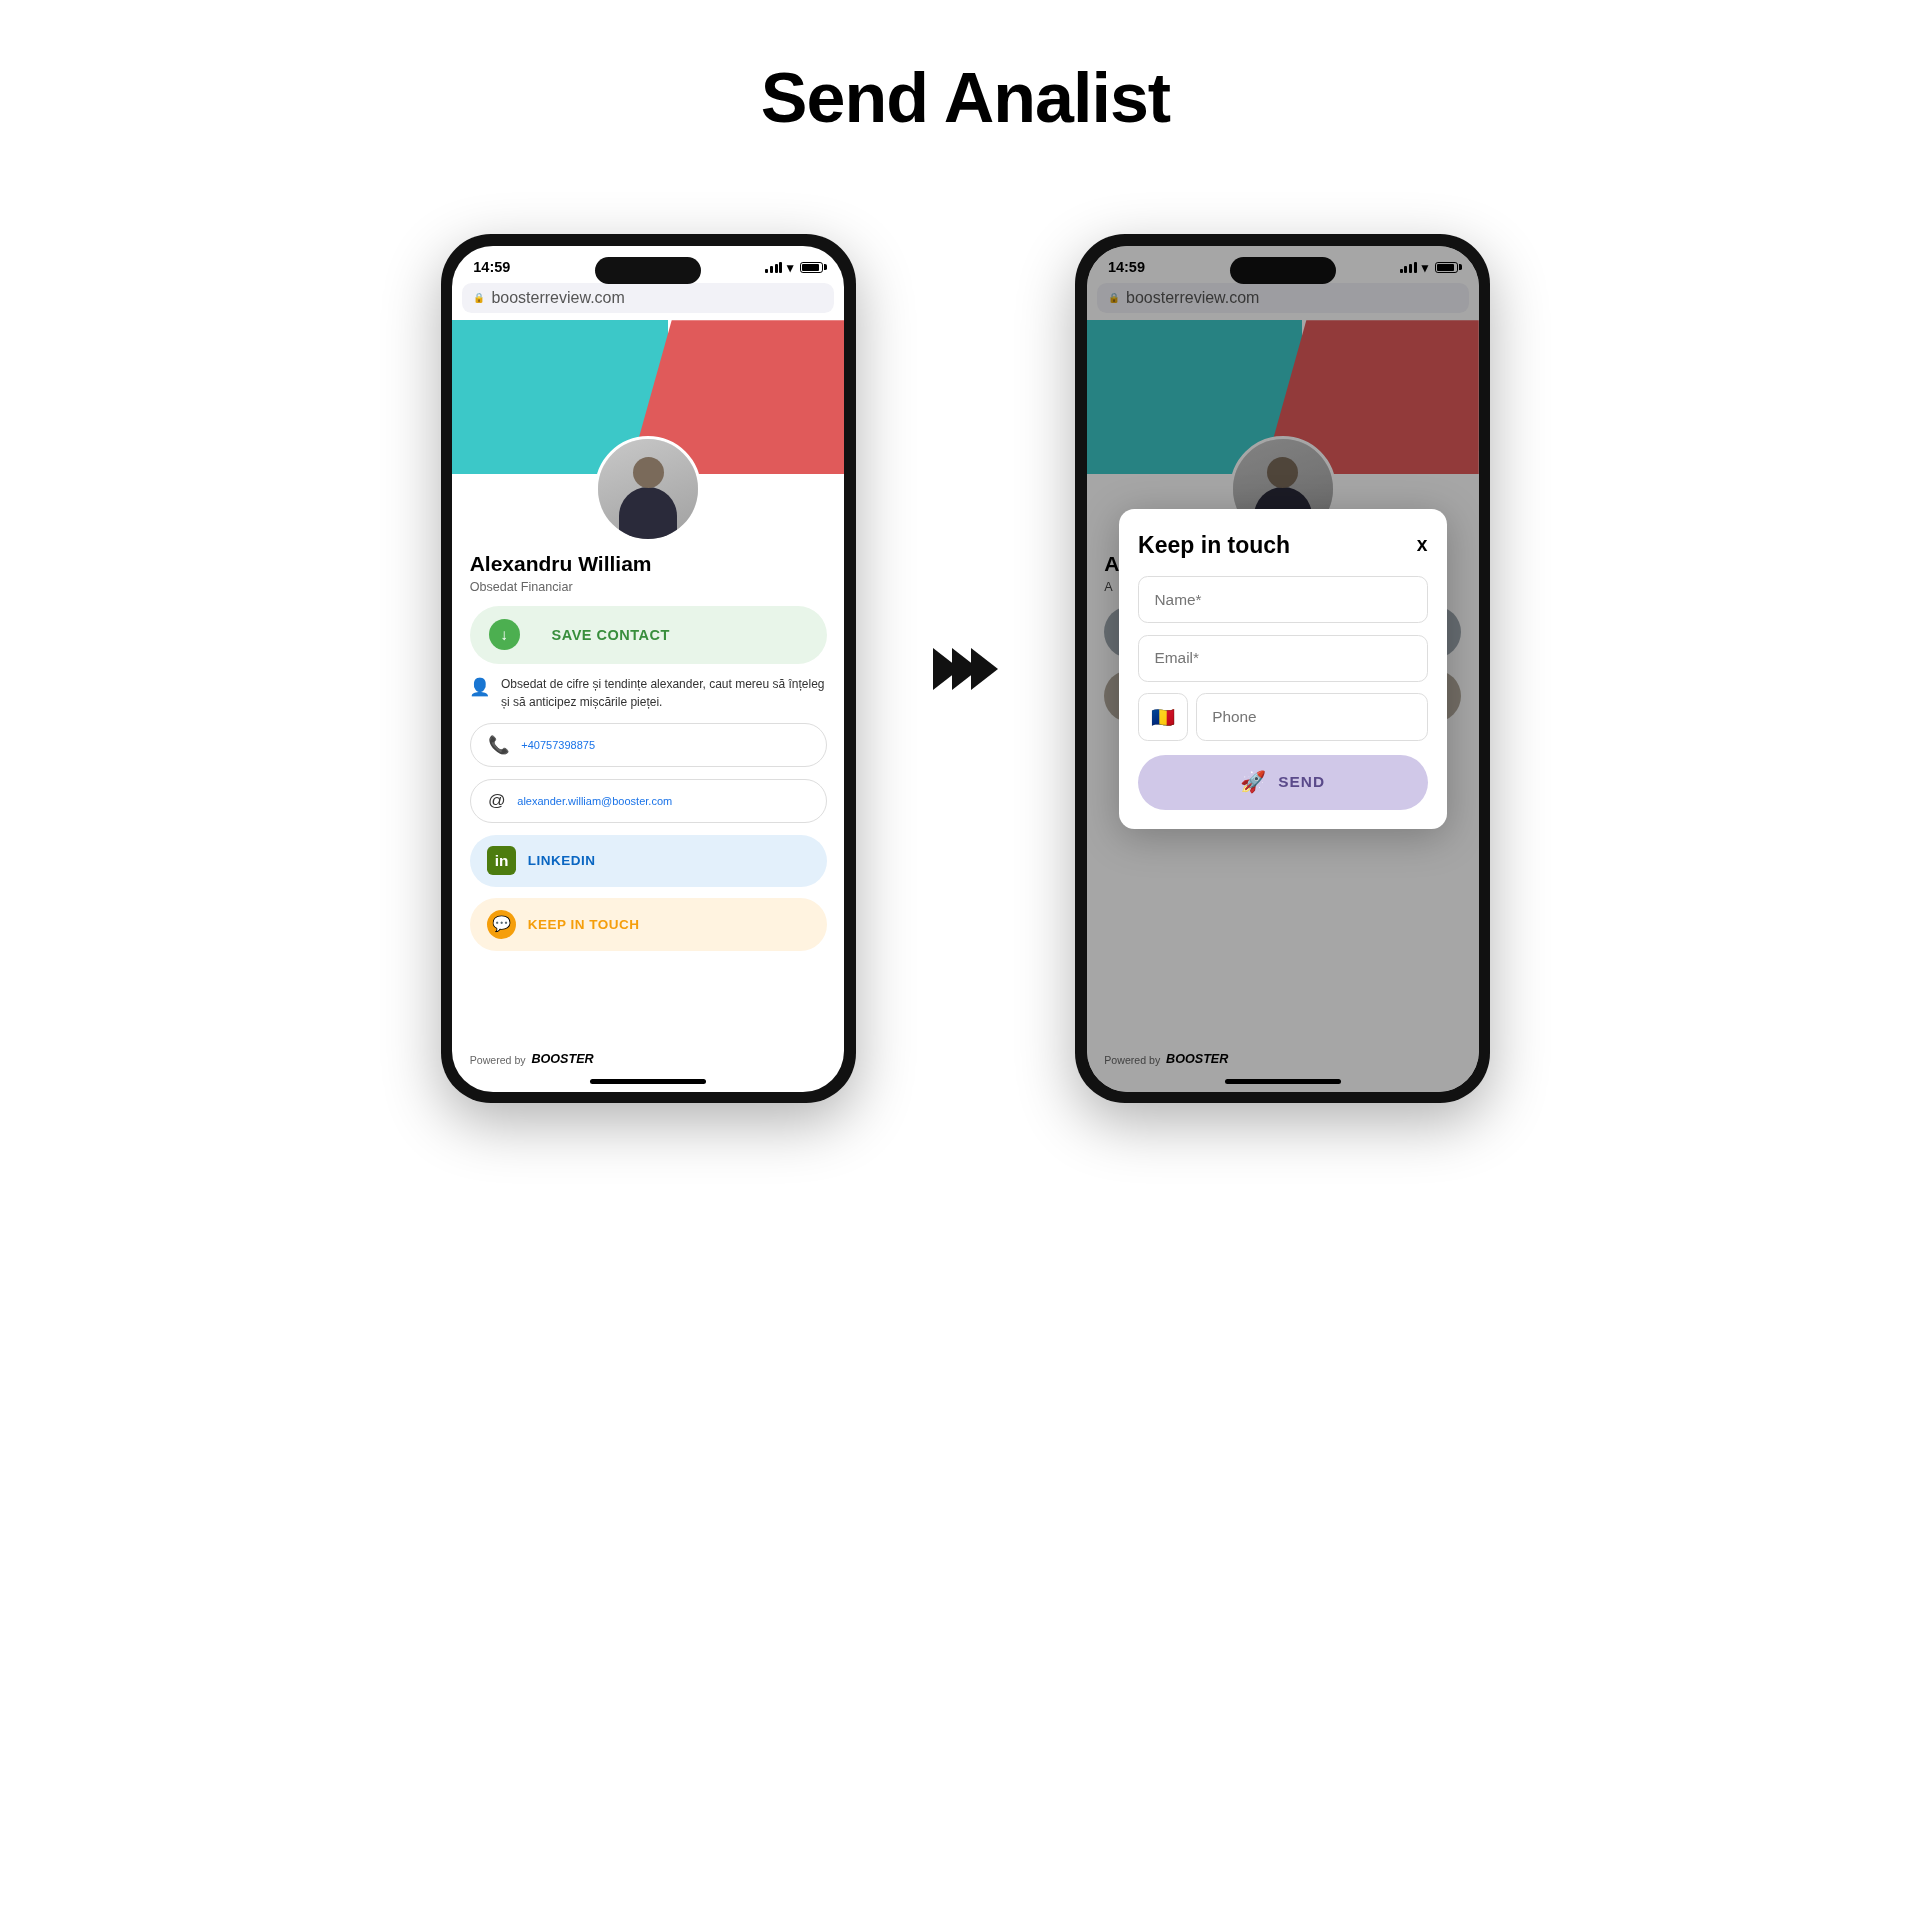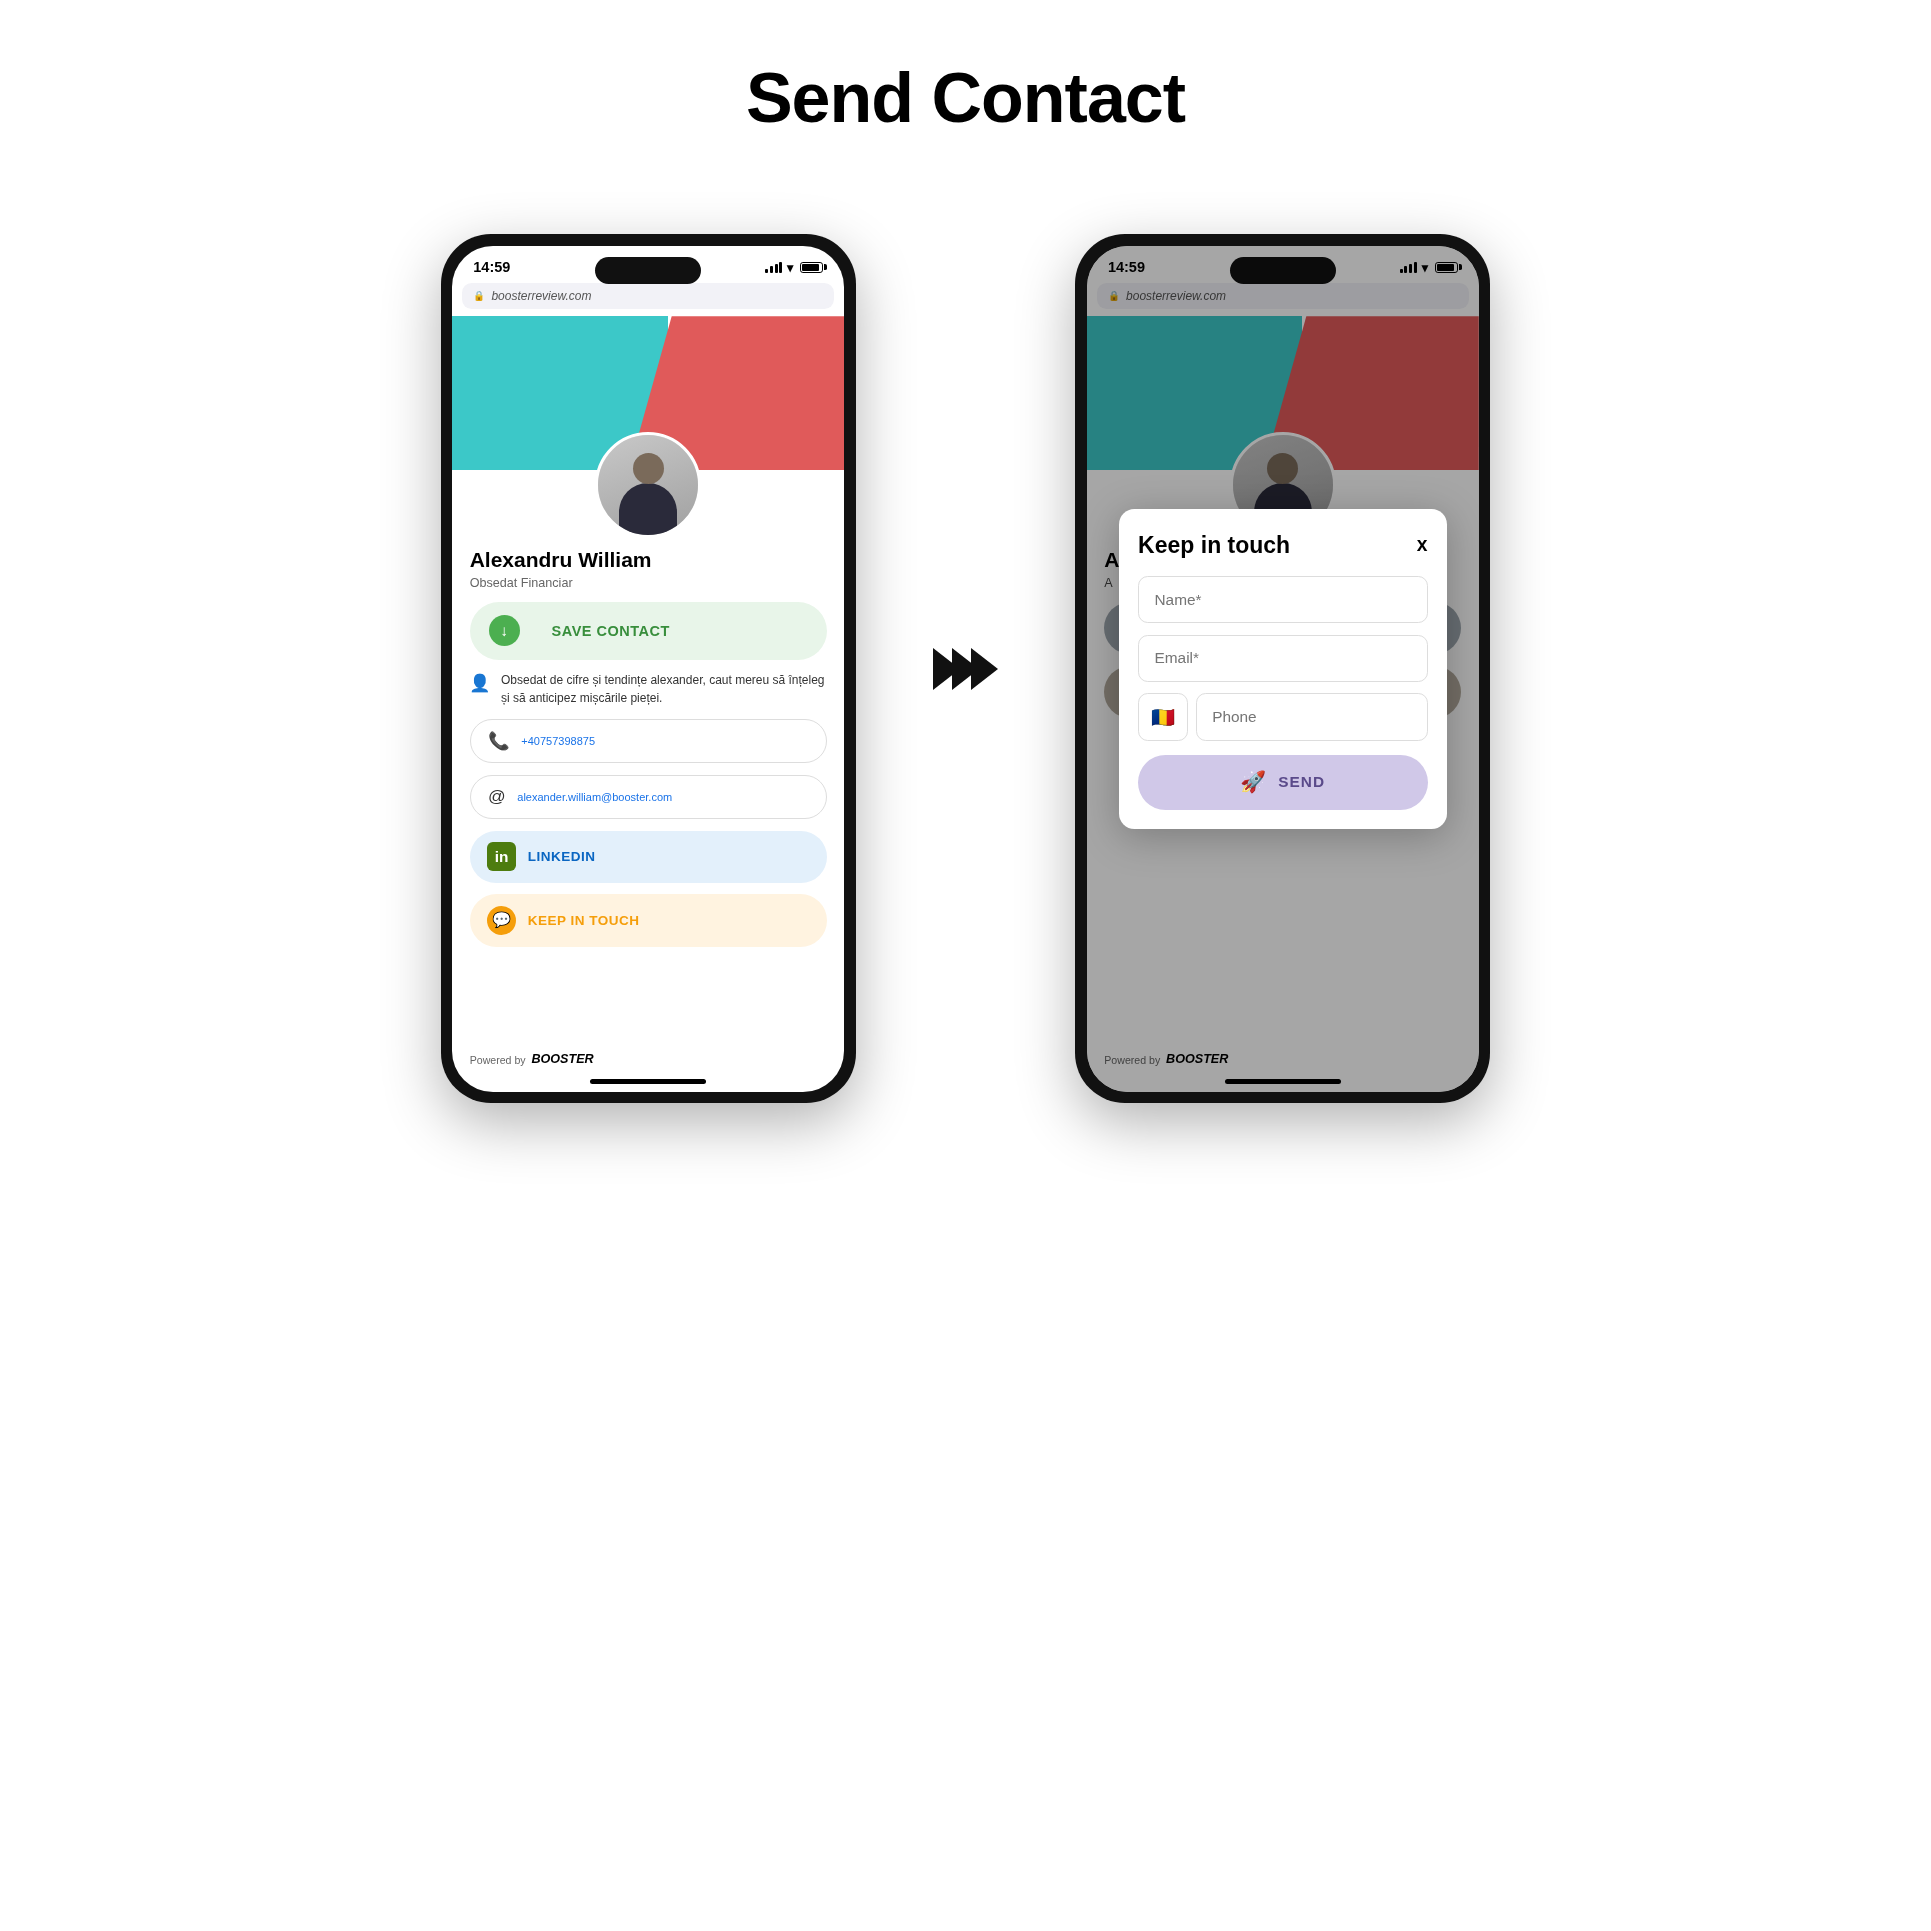--- a/index.html
+++ b/index.html
@@ -143,21 +143,21 @@
       margin: 0 9.7px 7.7px;
       border-radius: 9.7px;
       padding: 5.8px 11.6px;
       display: flex;
       align-items: center;
       gap: 5.8px;
       flex-shrink: 0;
     }
 
     .lock-icon { font-size: 9.7px; color: #666; }
-    .browser-url { font-size: 12px; color: #555; font-style: italic; }
+    .browser-url { font-size: 16px; color: #555; }
 
     
     .hero-section {
       position: relative;
       height: 193px;
       flex-shrink: 0;
       overflow: visible;
     }
 
     .hero-bg {
@@ -518,21 +518,21 @@
       border-bottom: 21px solid transparent;
       border-left: 27px solid #111;
       margin-left: -7.7px;
     }
 
     .chevron-right:first-child { margin-left: 0; }
   </style>
 </head>
 <body>
 
-<h1 class="page-title">Send Contact</h1>
+<h1 class="page-title">Send Analist</h1>
 
 <div class="phones-container">
 
   <div class="phone-frame">
     <div class="phone-screen">
 
       <div class="dynamic-island"></div>
 
       <div class="status-bar">
         <span class="status-time">14:59</span>

